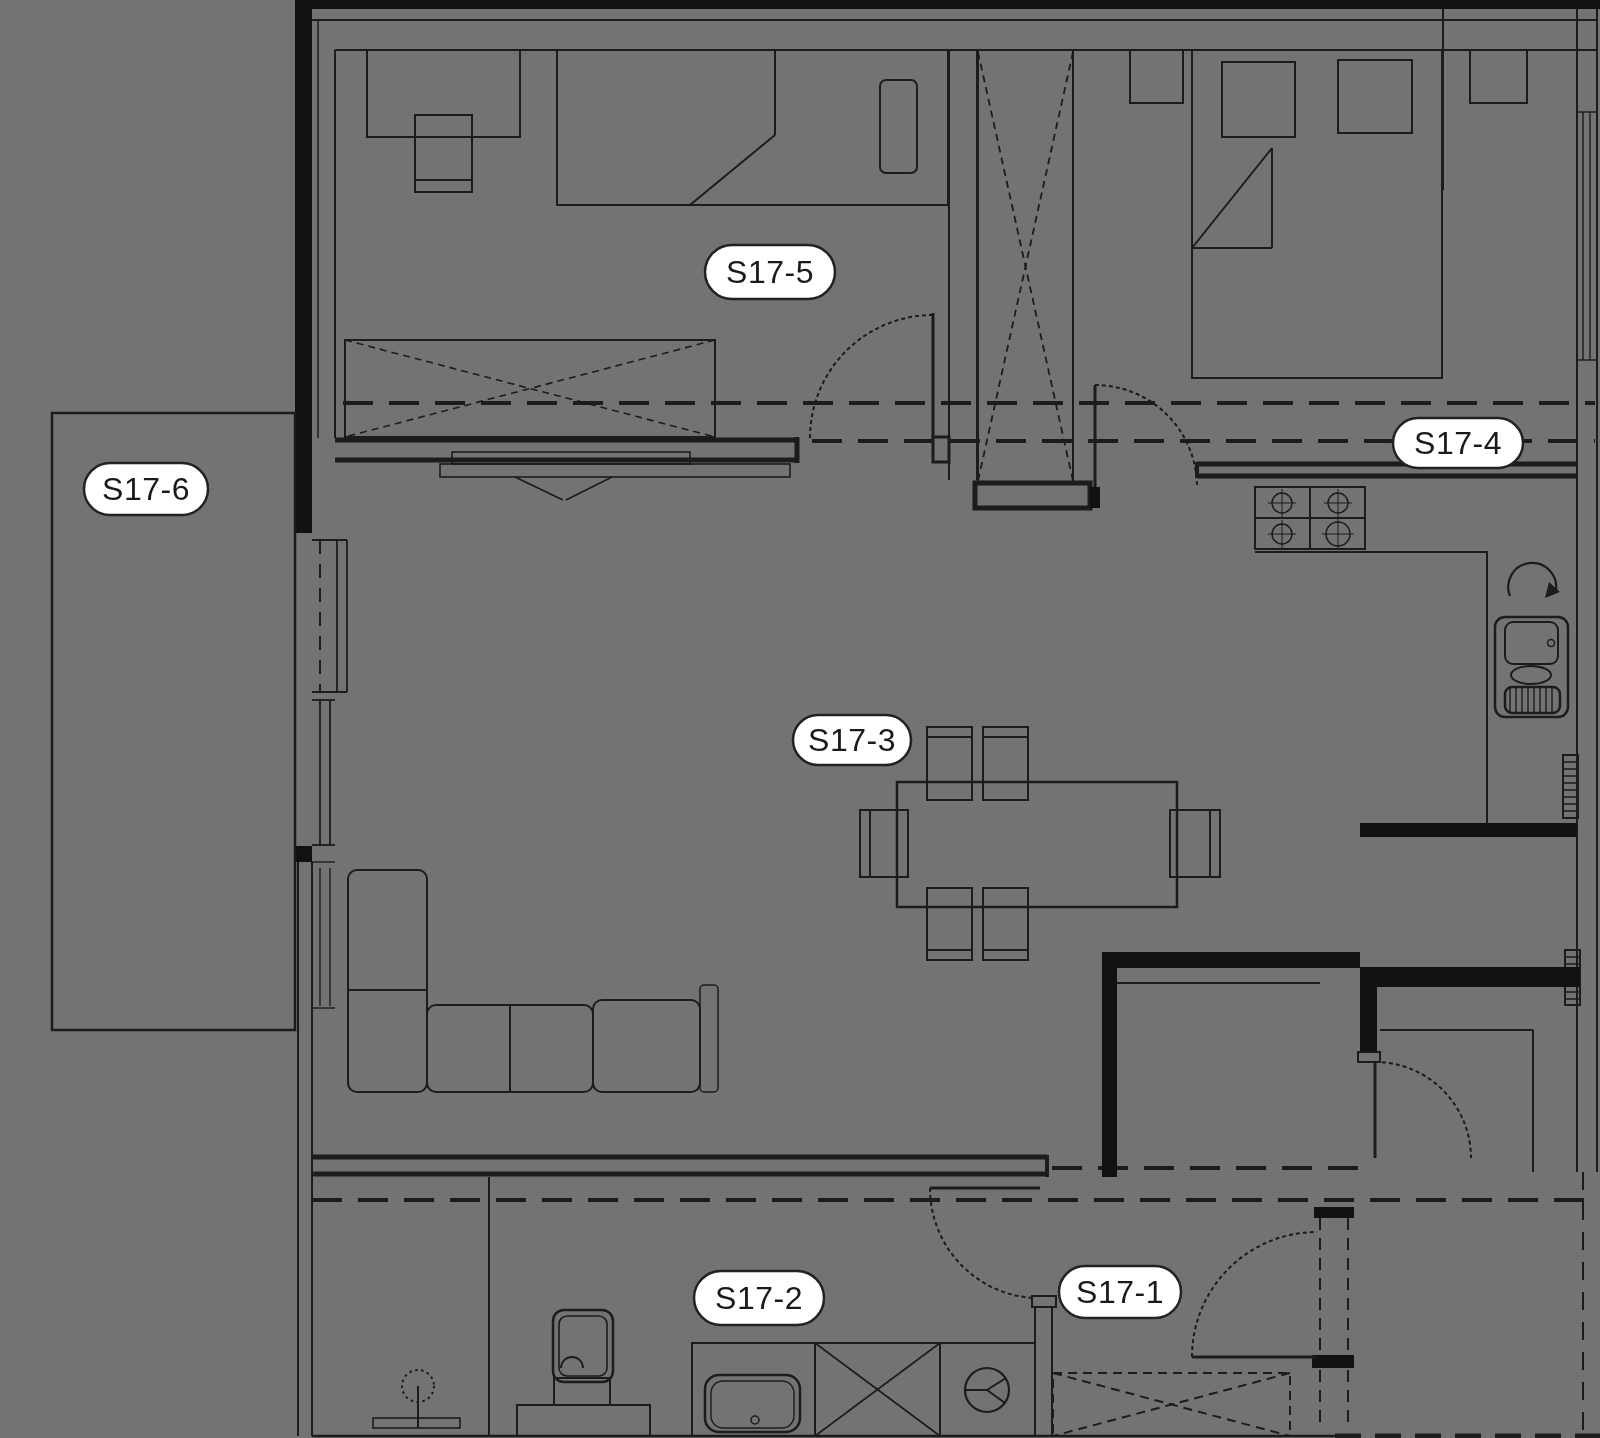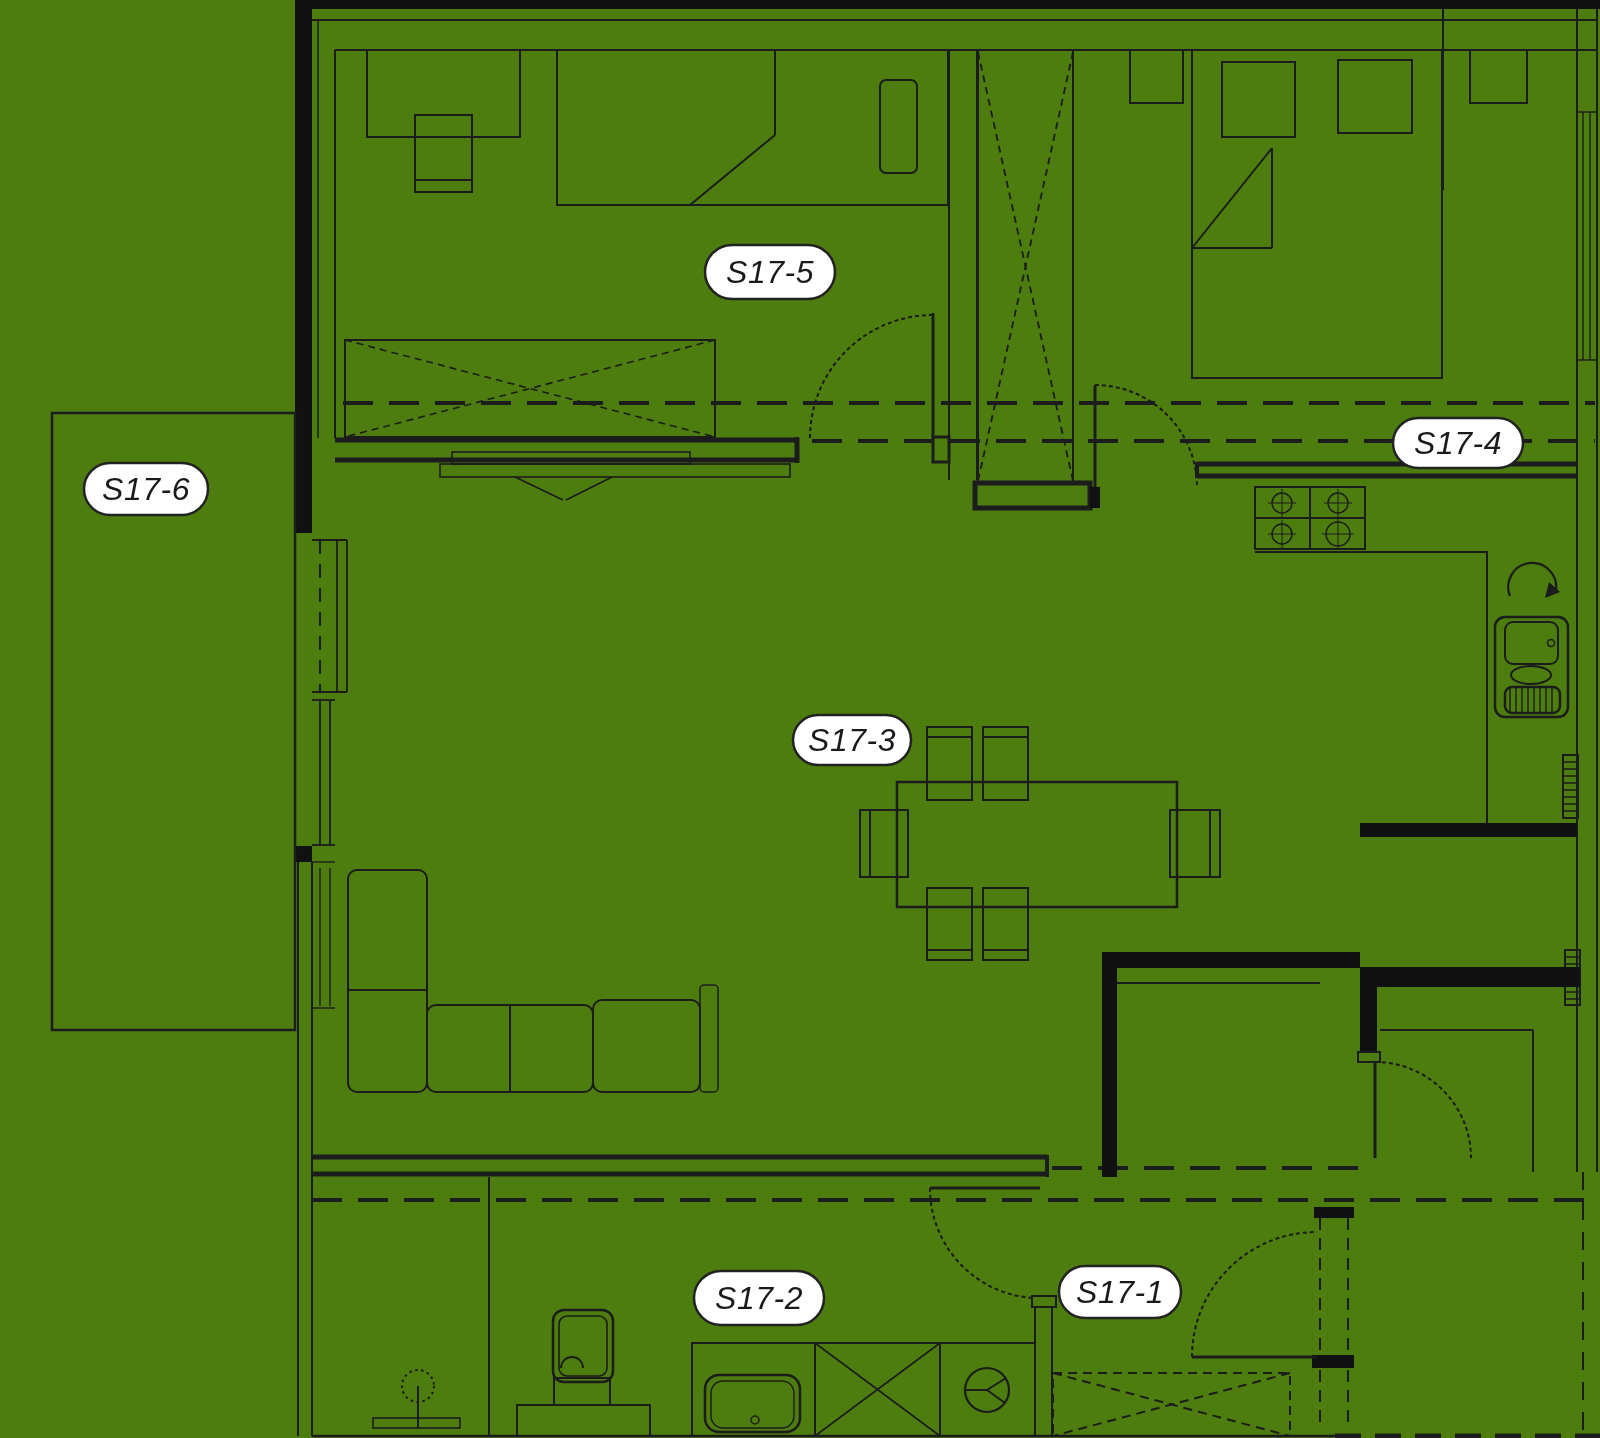--- a/index.html
+++ b/index.html
@@ -1,16 +1,16 @@
 <!DOCTYPE html>
 <html><head>
 <meta charset="utf-8">
 <style>
   html,body{margin:0;padding:0;background:#fff;}
-  #stage{position:relative;width:1600px;height:1438px;background:#4d7c0f;overflow:hidden;font-style:italic;}
+  #stage{position:relative;width:1600px;height:1438px;background:#737373;overflow:hidden;}
   svg{position:absolute;left:0;top:0;}
   .lbl{font-family:"Liberation Sans","DejaVu Sans",sans-serif;font-size:32px;fill:#1a1a1a;letter-spacing:.5px;}
 </style>
 </head>
 <body>
 
 <div id="stage">
 <svg width="1600" height="1438" viewBox="0 0 1600 1438">
 
   <g stroke="#1c1c1c" fill="none">

